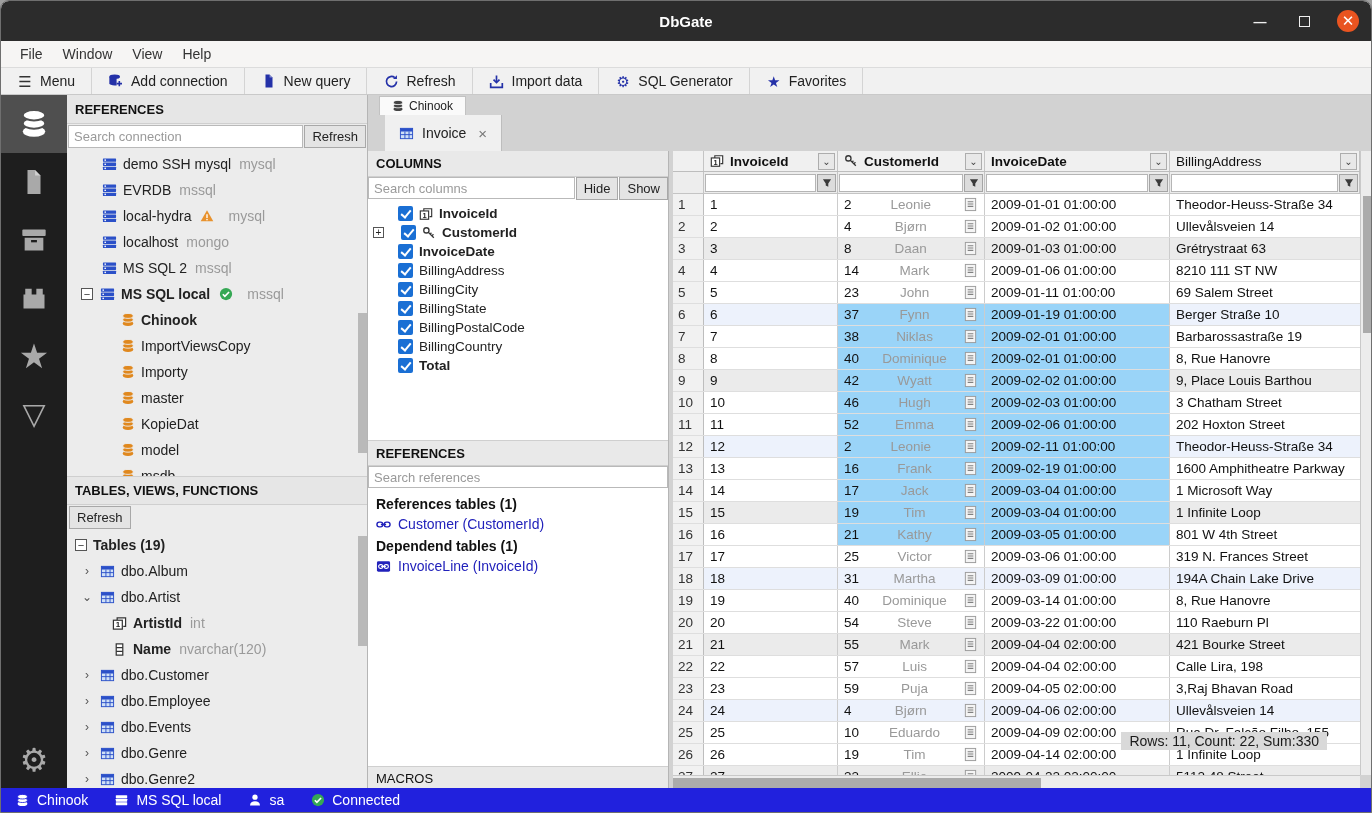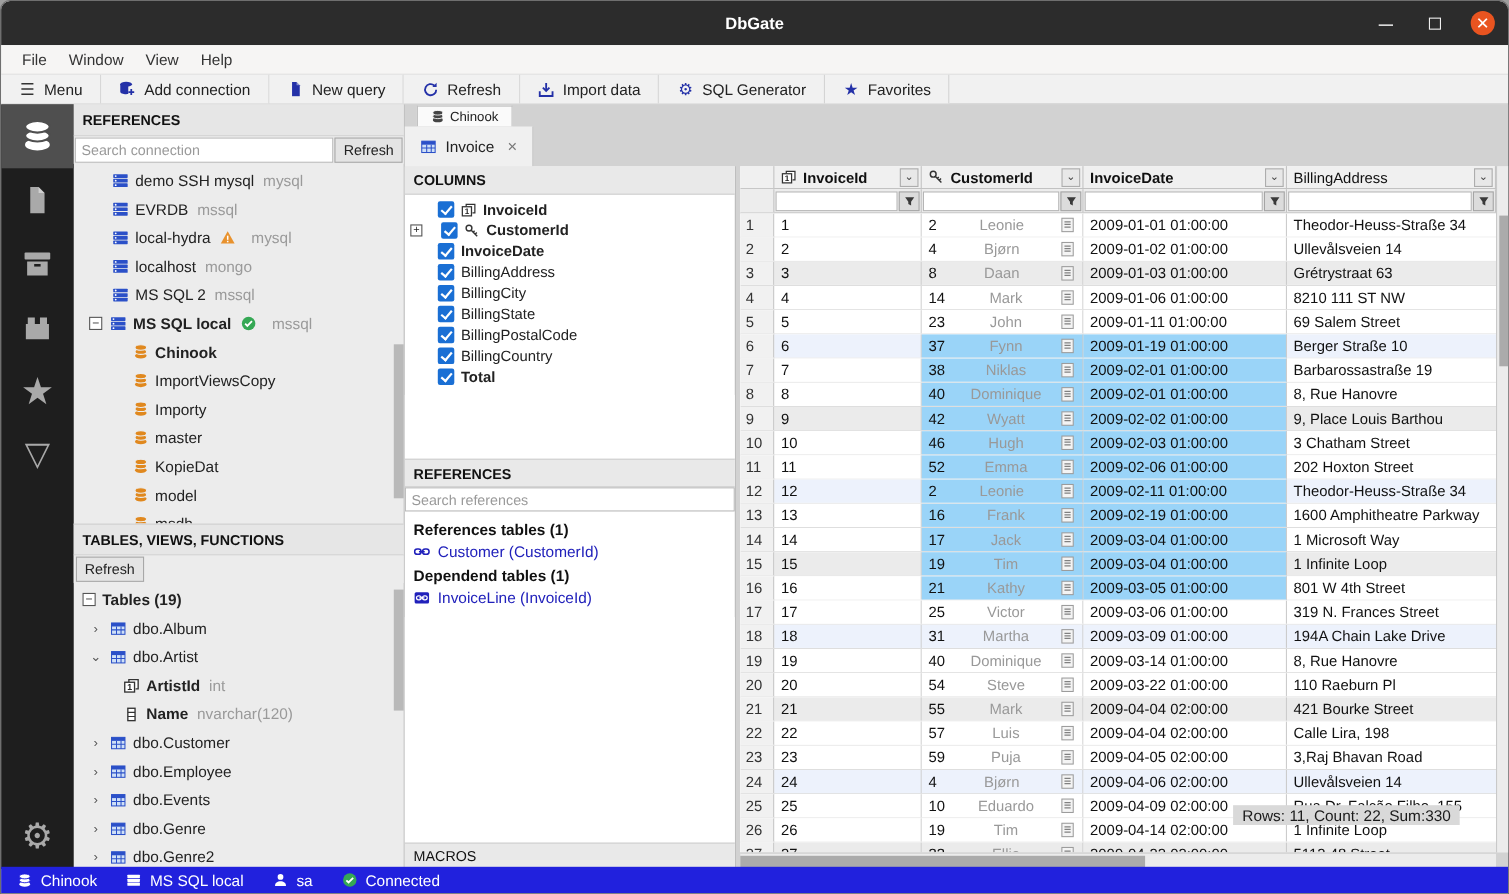--- a/index.html
+++ b/index.html
@@ -64,21 +64,21 @@
   .titem .lbl {}
   .titem .lbl.b { font-weight:bold; }
   .titem .sub { color:#9a9a9a; margin-left:8px; }
   .vthumb { position:absolute; right:0; width:9px; background:#b9b9b9; border-radius:0px; }
 
   
   .rightwrap { flex:1; display:flex; flex-direction:column; min-width:0; }
   .tabstrip { height:56px; background:#d2d2d2; position:relative; flex:none; }
   .minitab { position:absolute; left:11px; top:1px; height:19px; background:#fafafa; display:flex; align-items:center;
              gap:5px; padding:0 12px; font-size:12px; color:#222; border:1px solid #c2c2c2; border-bottom:none; }
-  .maintab { position:absolute; left:0px; top:20px; height:36px; background:#f0f0f0; display:flex; align-items:center;
+  .maintab { position:absolute; left:17px; top:20px; height:36px; background:#f0f0f0; display:flex; align-items:center;
              gap:8px; padding:0 14px; font-size:14px; color:#222; border-right:1px solid #bdbdbd; }
   .maintab .close { color:#777; font-size:15px; margin-left:4px; cursor:pointer; }
 
   .content { flex:1; display:flex; min-width:0; }
   .midcol { width:301px; flex:none; background:#fff; border-right:1px solid #b5b5b5; display:flex; flex-direction:column; }
   .mid-header { height:26px; background:#e9e9e9; border-bottom:1px solid #cfcfcf; display:flex; align-items:center;
                 padding-left:8px; font-size:13px; font-weight:bold; color:#111; flex:none; }
   .colsearch { display:flex; flex:none; }
   .colsearch input { flex:1; height:22px; border:1px solid #b9b9b9; background:#fff; font-size:13px; padding:0 5px; min-width:0; font-family:inherit;}
   .colsearch input::placeholder { color:#9a9a9a; }
@@ -646,20 +646,25 @@
             </span>
           <span>Invoice</span>
           <span class="close">×</span>
         </div>
       </div>
 
       <div class="content">
 
         <div class="midcol">
           <div class="mid-header">COLUMNS</div>
+          <div class="colsearch">
+            <input placeholder="Search columns" style="">
+            <div class="sbtn">Hide</div>
+            <div class="sbtn">Show</div>
+          </div>
           <div class="columns-list" id="columns-list">
               <div class="citem">
                 <span class="cexp-sp"></span>
                 <span class="chk"></span>
                 <span class="cicn">
                   <svg width="14" height="14" viewBox="0 0 16 16">
                     <path d="M5.5 4.5V2h9v9h-2.5" fill="#fff" stroke="#333" stroke-width="1.3"></path>
                     <rect x="1.5" y="4.5" width="9.5" height="9.5" fill="#fff" stroke="#333" stroke-width="1.3"></rect>
                     <text x="6.3" y="12.2" font-size="8.5" font-weight="bold" fill="#222" text-anchor="middle" font-family="sans-serif">1</text>
                   </svg>

